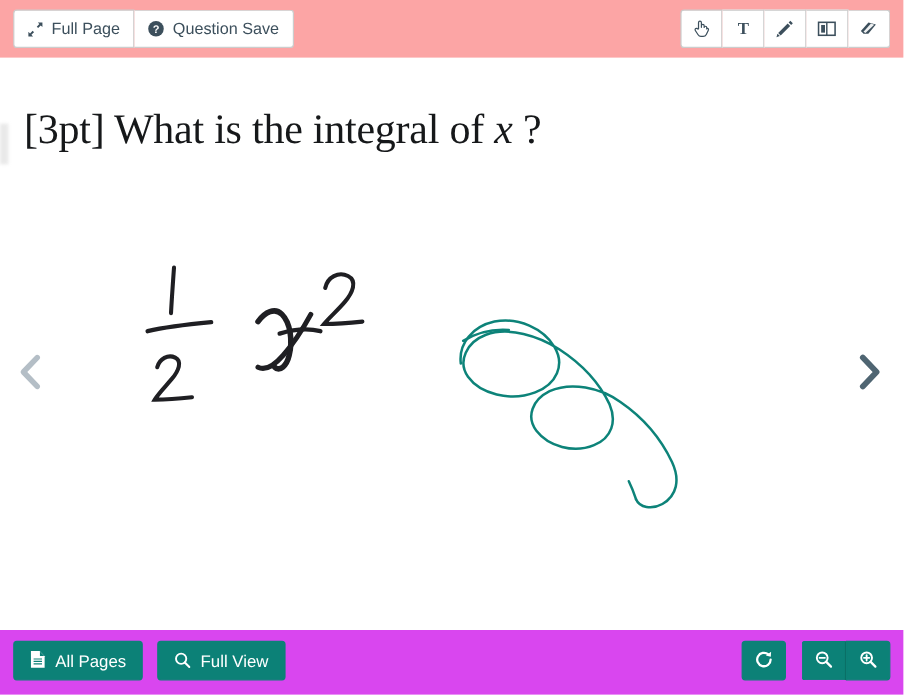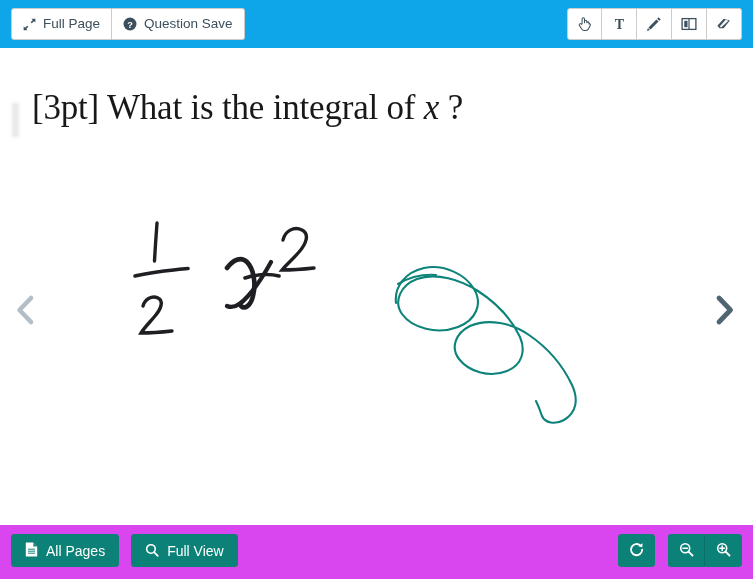--- a/index.html
+++ b/index.html
@@ -15,21 +15,21 @@
     font-family: "Liberation Sans", sans-serif;
     -webkit-font-smoothing: antialiased;
   }
 
   
   #top-bar {
     position: absolute;
     top: 0; left: 0;
     width: 753px;
     height: 48px;
-    background: #0ea5e9;
+    background: #fca5a5;
     z-index: 40;
   }
   .btn-group {
     position: absolute;
     display: flex;
     align-items: stretch;
   }
   #view-mode-group { left: 11px; top: 8px; }
   #tool-group { right: 11px; top: 8px; }
 
@@ -66,21 +66,21 @@
   #page-viewport {
     position: absolute;
     top: 48px; left: 0;
     width: 753px;
     height: 477px;
     background: #ffffff;
     overflow: hidden;
   }
   #page-canvas {
     position: absolute;
-    top: 0; left: 12px;
+    top: 0; left: 0;
     width: 698px;
     height: 477px;
   }
 
   #question-text {
     position: absolute;
     left: 20px;
     top: 40px;
     font-family: "Liberation Serif", serif;
     font-size: 35px;

